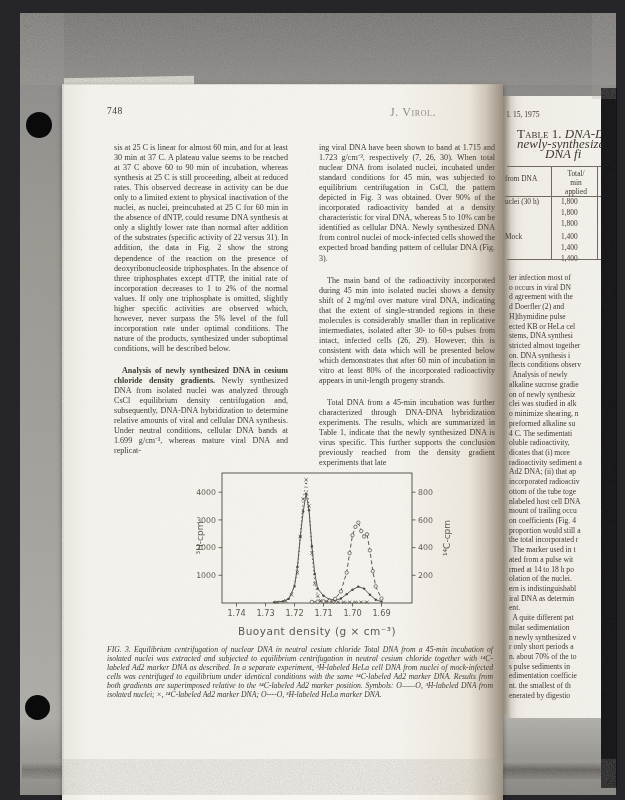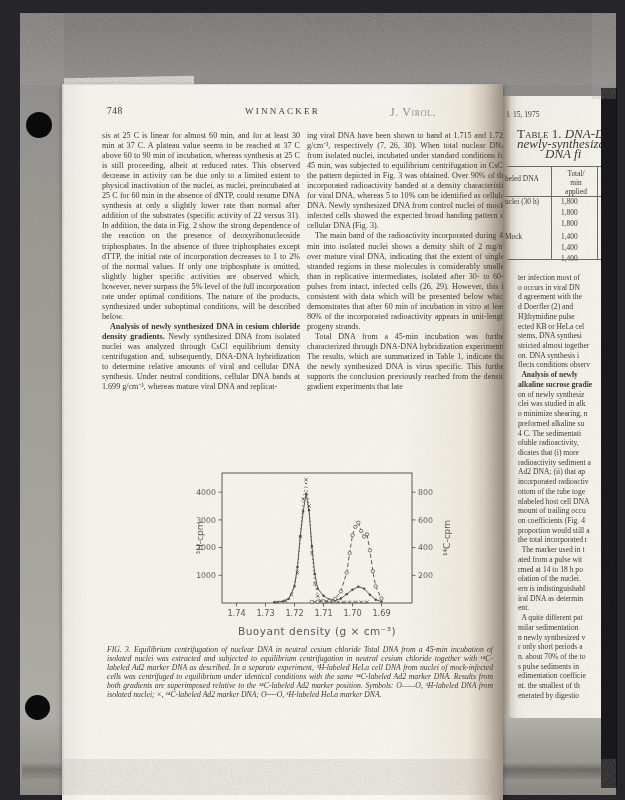--- a/index.html
+++ b/index.html
@@ -19,21 +19,21 @@
   .punch{position:absolute;background:#0a0a0b;border-radius:50%;z-index:60;}
   .punch.p1{left:26px;top:112px;width:26px;height:26px;}
   .punch.p2{left:25px;top:695px;width:25px;height:25px;}
   .grain{position:absolute;left:20px;top:13px;z-index:50;pointer-events:none;}
 
   
   .pg-num{position:absolute;left:45px;top:22px;font-size:9.5px;letter-spacing:.5px;}
   .run-head{position:absolute;left:0;top:22px;width:100%;text-align:center;font-size:9px;letter-spacing:2.2px;}
   .jref{position:absolute;left:328px;top:21px;font-size:12px;letter-spacing:.6px;font-variant:small-caps;opacity:.55;}
   .col{position:absolute;top:47px;font-size:8.1px;line-height:10.05px;text-align:justify;}
-  .col p{margin:0;}
+  .col p{margin:12px;}
   .col p + p{text-indent:8px;}
   .col b{font-weight:bold;}
   .col1{left:40px;width:198px;}
   .col2{left:245px;width:200px;}
   .fig-caption{position:absolute;left:45px;top:562px;width:386px;font-size:7.7px;line-height:8.9px;
                font-style:italic;text-align:justify;}
   .gutter-left{position:absolute;right:0;top:0;width:34px;height:100%;
                background:linear-gradient(90deg,rgba(116,100,78,0) 0,rgba(108,93,72,.16) 50%,rgba(66,55,42,.42) 100%);}
   .gutter-right{position:absolute;left:0;top:0;width:14px;height:100%;
                background:linear-gradient(90deg,rgba(66,55,42,.4) 0,rgba(108,93,72,.12) 60%,rgba(116,100,78,0) 100%);}
@@ -44,33 +44,32 @@
   .chart-text{font-family:"DejaVu Sans",sans-serif;fill:#5a554c;}
 
   
   .rp-head{position:absolute;left:4px;top:14px;font-size:7.6px;white-space:pre;}
   .rp-title{position:absolute;left:14px;top:33px;width:90px;font-size:13px;font-style:italic;line-height:10px;white-space:pre;}
   .rp-title .sc{font-style:normal;font-variant:small-caps;}
   .t-rule{position:absolute;left:4px;width:120px;height:1px;background:#6d675d;}
   .v-rule{position:absolute;width:1px;background:#6d675d;}
   .t-cell{position:absolute;font-size:7.4px;white-space:pre;}
   .rp-body{position:absolute;left:6px;top:177px;width:110px;font-size:7.6px;line-height:9.72px;}
-  .rp-body .ln{white-space:pre;height:9.72px;overflow:hidden;margin-left:9px;}
-  .rp-body .ln.b{font-weight:bold;}
+  .rp-body .ln{white-space:pre;height:9.72px;overflow:hidden;}
+  .rp-body .ln.b{font-weight:normal;}
 </style>
 </head>
 <body>
 
 <div class="photo"></div>
 <div class="sheet-under"></div>
 <div class="bottom-shade"></div>
 
 <div class="page-left">
   <div class="pg-num">748</div>
-  <div class="run-head">WINNACKER</div>
   <div class="jref">J. Virol.</div>
   <div class="col col1">
       <p>sis at 25 C is linear for almost 60 min, and for at least 30 min at 37 C. A plateau value seems to be reached at 37 C above 60 to 90 min of incubation, whereas synthesis at 25 C is still proceeding, albeit at reduced rates. This observed decrease in activity can be due only to a limited extent to physical inactivation of the nuclei, as nuclei, preincubated at 25 C for 60 min in the absence of dNTP, could resume DNA synthesis at only a slightly lower rate than normal after addition of the substrates (specific activity of 22 versus 31). In addition, the data in Fig. 2 show the strong dependence of the reaction on the presence of deoxyribonucleoside triphosphates. In the absence of three triphosphates except dTTP, the initial rate of incorporation decreases to 1 to 2% of the normal values. If only one triphosphate is omitted, slightly higher specific activities are observed which, however, never surpass the 5% level of the full incorporation rate under optimal conditions. The nature of the products, synthesized under suboptimal conditions, will be described below.</p>
       <p><b>Analysis of newly synthesized DNA in cesium chloride density gradients. </b>Newly synthesized DNA from isolated nuclei was analyzed through CsCl equilibrium density centrifugation and, subsequently, DNA-DNA hybridization to determine relative amounts of viral and cellular DNA synthesis. Under neutral conditions, cellular DNA bands at 1.699 g/cm⁻³, whereas mature viral DNA and replicat-</p>
     </div>
   <div class="col col2">
       <p>ing viral DNA have been shown to band at 1.715 and 1.723 g/cm⁻³, respectively (7, 26, 30). When total nuclear DNA from isolated nuclei, incubated under standard conditions for 45 min, was subjected to equilibrium centrifugation in CsCl, the pattern depicted in Fig. 3 was obtained. Over 90% of the incorporated radioactivity banded at a density characteristic for viral DNA, whereas 5 to 10% can be identified as cellular DNA. Newly synthesized DNA from control nuclei of mock-infected cells showed the expected broad banding pattern of cellular DNA (Fig. 3).</p>
       <p>The main band of the radioactivity incorporated during 45 min into isolated nuclei shows a density shift of 2 mg/ml over mature viral DNA, indicating that the extent of single-stranded regions in these molecules is considerably smaller than in replicative intermediates, isolated after 30- to 60-s pulses from intact, infected cells (26, 29). However, this is consistent with data which will be presented below which demonstrates that after 60 min of incubation in vitro at least 80% of the incorporated radioactivity appears in unit-length progeny strands.</p>
       <p>Total DNA from a 45-min incubation was further characterized through DNA-DNA hybridization experiments. The results, which are summarized in Table 1, indicate that the newly synthesized DNA is virus specific. This further supports the conclusion previously reached from the density gradient experiments that late</p>
     </div>
@@ -205,21 +204,21 @@
 </div>
 
 <div class="page-right">
   <div class="gutter-right"></div>
   <div class="rp-head">l. 15, 1975</div>
   <div class="rp-title"><span class="sc">Table 1.</span><span> DNA-DNA</span><br><span>newly-synthesized DNA</span><br><span style="padding-left:28px">DNA fi</span></div>
 
   <div class="t-rule" style="top:70px"></div>
   <div class="v-rule" style="left:48px;top:70px;height:93px"></div>
   <div class="v-rule" style="left:94px;top:70px;height:93px"></div>
-  <div class="t-cell" style="left:2px;top:78px">beled DNA</div>
+  <div class="t-cell" style="left:2px;top:78px">from DNA</div>
   <div class="t-cell" style="left:54px;top:73px;width:38px;text-align:center;line-height:9px"><span>Total/</span><br><span>min</span><br><span>applied</span></div>
   <div class="t-rule" style="top:100px;left:2px"></div>
   <div>
       <div class="t-cell" style="left: 2px; top: 101px;">uclei (30 h)</div>
       <div class="t-cell" style="left: 58px; top: 101px;">1,800</div>
       <div class="t-cell" style="left: 58px; top: 112px;">1,800</div>
       <div class="t-cell" style="left: 58px; top: 123px;">1,800</div>
       <div class="t-cell" style="left: 2px; top: 136px;">Mock</div>
       <div class="t-cell" style="left: 58px; top: 136px;">1,400</div>
       <div class="t-cell" style="left: 58px; top: 147px;">1,400</div>

